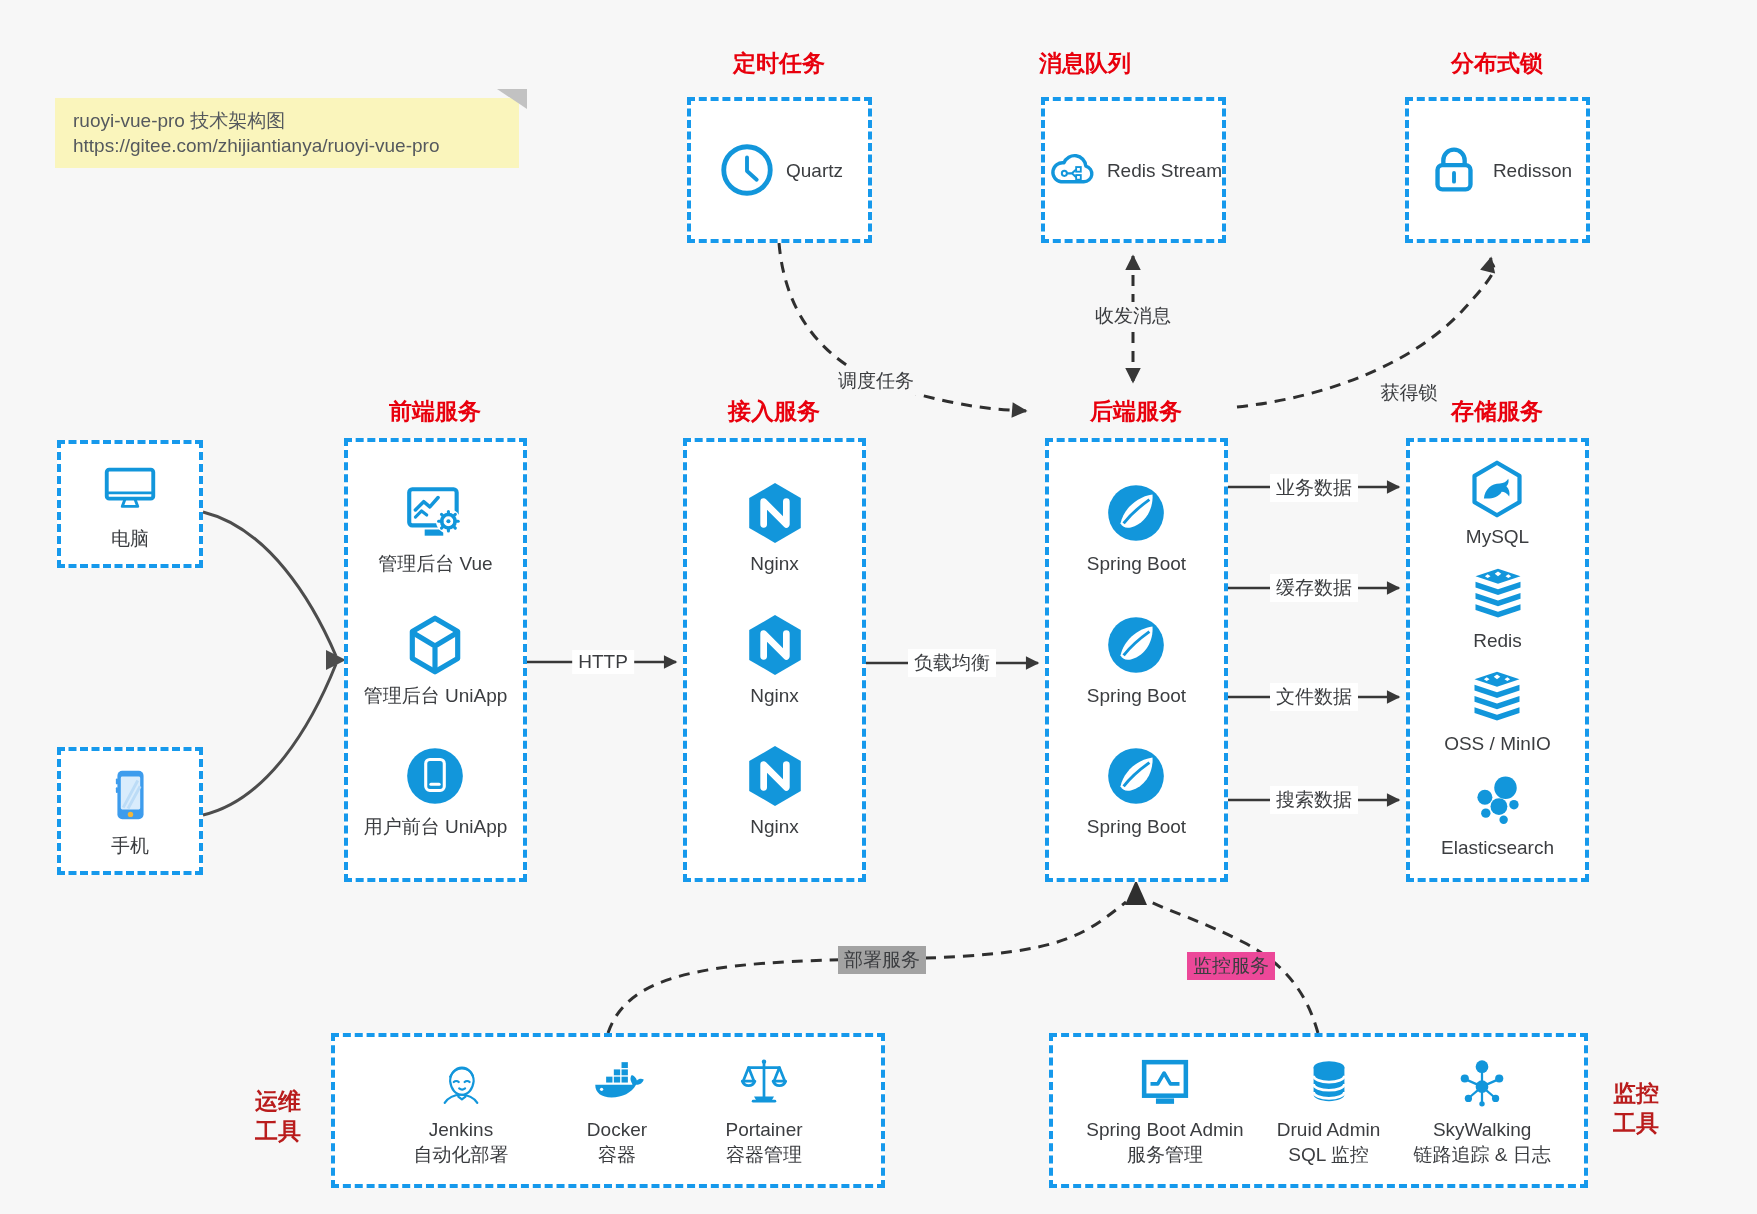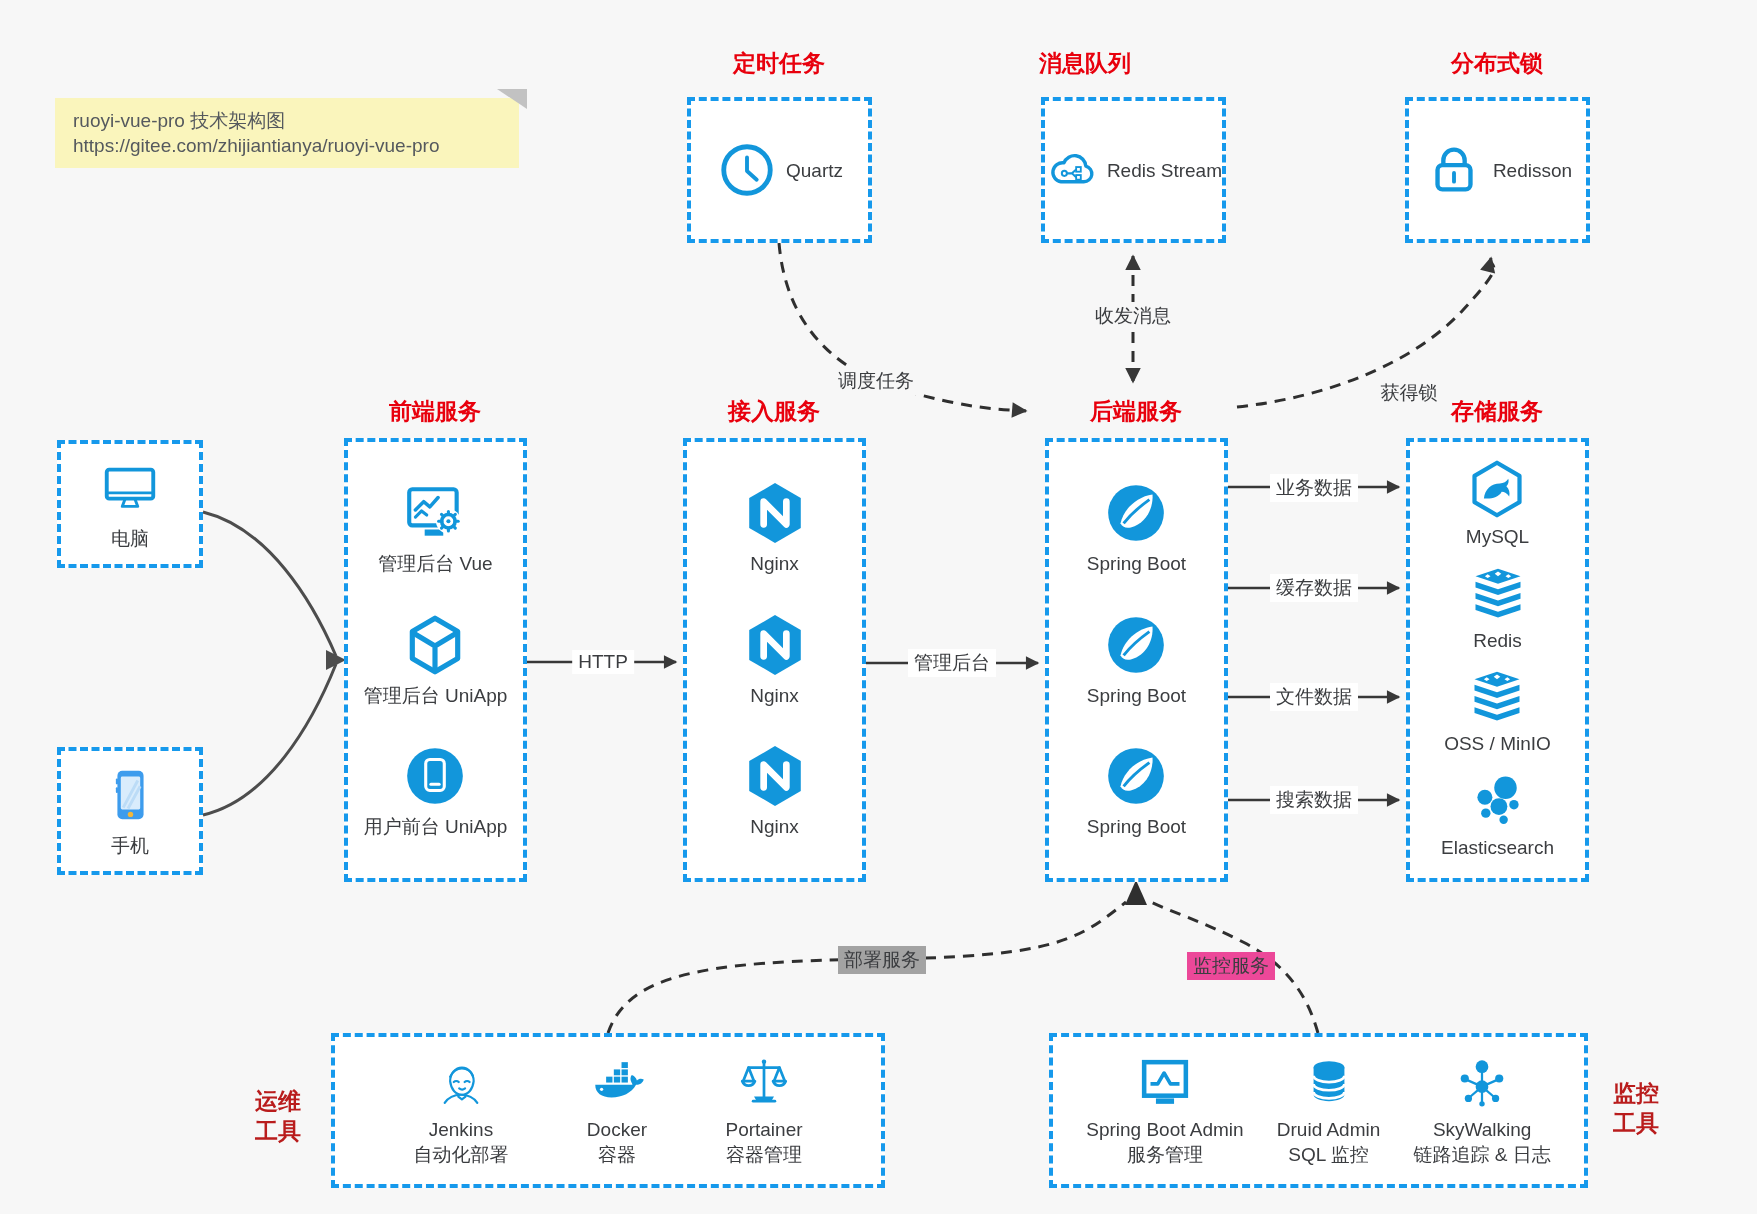--- a/index.html
+++ b/index.html
@@ -410,21 +410,21 @@
       <span class="nlabel">SkyWalking</span>
       <span class="nlabel" style="margin-top:-6px;">链路追踪 &amp; 日志</span>
     </div>
   </div>
   <div class="side-title" style="left:1604px;top:1078px;width:64px;">
     <div>监控</div>
     <div>工具</div>
   </div>
 
   <span class="edge-label" style="left:603px;top:662px;">HTTP</span>
-  <span class="edge-label" style="left:952px;top:663px;">管理后台</span>
+  <span class="edge-label" style="left:952px;top:663px;">负载均衡</span>
   <span class="edge-label" style="left:1314px;top:488px;">业务数据</span>
   <span class="edge-label" style="left:1314px;top:588px;">缓存数据</span>
   <span class="edge-label" style="left:1314px;top:697px;">文件数据</span>
   <span class="edge-label" style="left:1314px;top:800px;">搜索数据</span>
   <span class="edge-label" style="left:876px;top:381px;background:#f7f7f7;">调度任务</span>
   <span class="edge-label" style="left:1133px;top:316px;background:#f7f7f7;">收发消息</span>
   <span class="edge-label" style="left:1409px;top:373px;background:#f7f7f7;margin-top:20px;">获得锁</span>
   <span class="edge-label" style="left:882px;top:960px;background:#a3a3a3;">部署服务</span>
   <span class="edge-label" style="left:1231px;top:966px;background:#ec4899;">监控服务</span>
 

